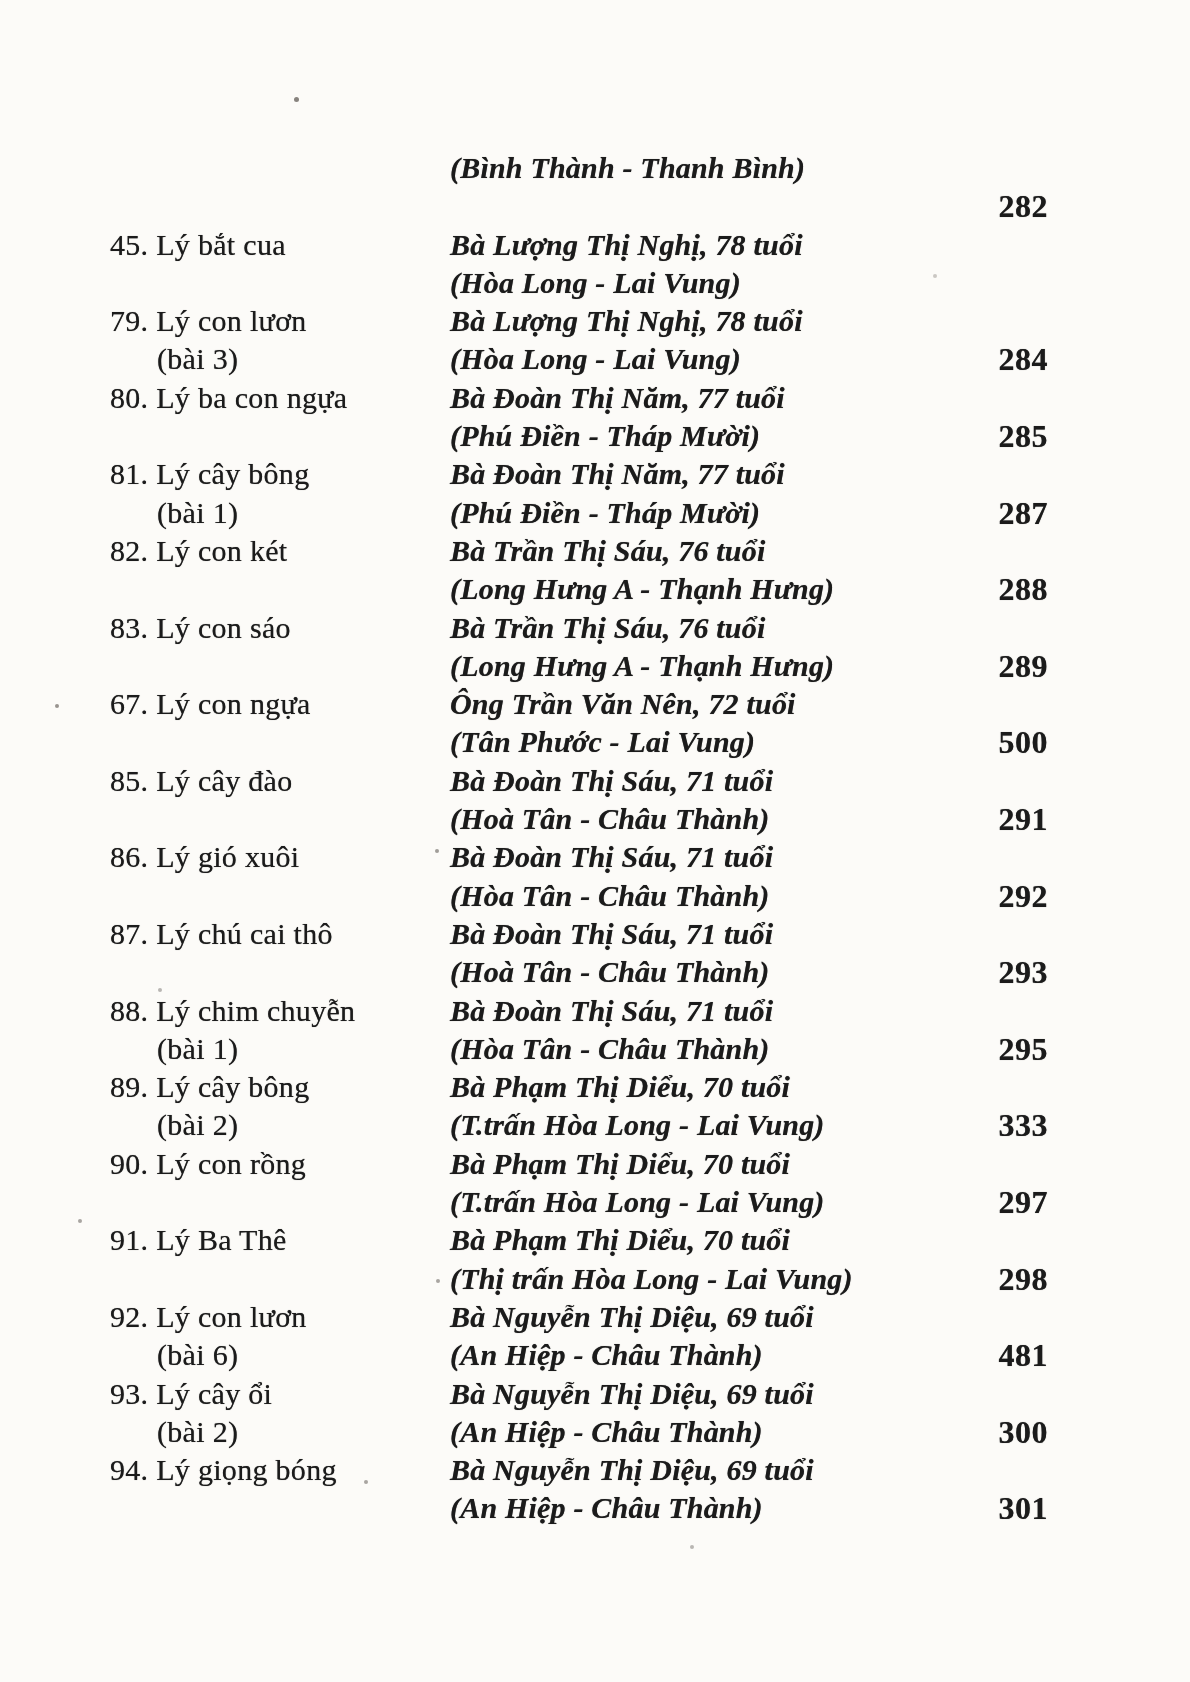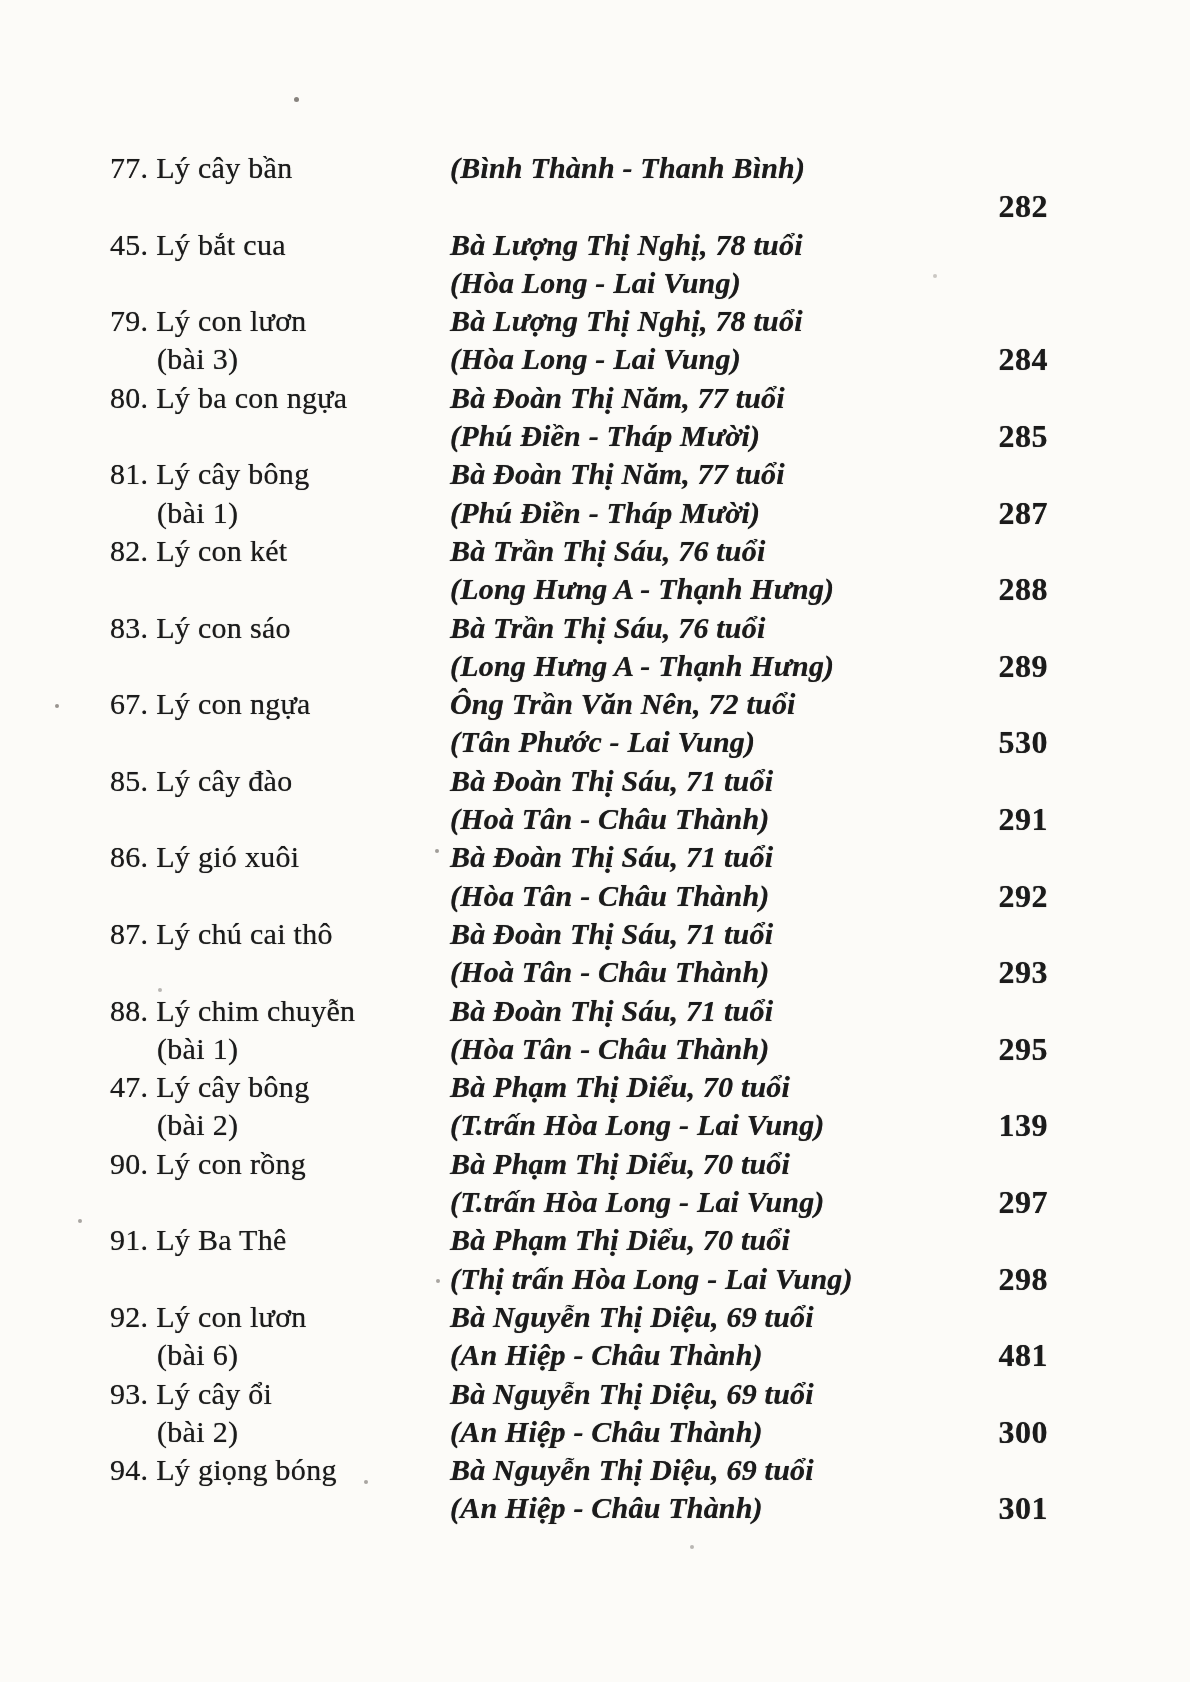--- a/index.html
+++ b/index.html
@@ -41,21 +41,20 @@
     position:absolute;border-radius:50%;background:#55504a;
   }
 </style>
 </head>
 <body>
 
 <div class="page">
   <div class="toc" id="toc">
   <div class="row">
     <div class="c1">
-      <div class="line title">77. Lý cây bần</div>
       <div class="line sub"></div>
     </div>
     <div class="c2">
       <div class="line place">(Bình Thành - Thanh Bình)</div>
     </div>
     <div class="c3">
       <div class="line"></div>
       <div class="line pagenum">282</div>
     </div>
   </div>
@@ -150,21 +149,21 @@
     <div class="c1">
       <div class="line title">67. Lý con ngựa</div>
       <div class="line sub"></div>
     </div>
     <div class="c2">
       <div class="line performer">Ông Trần Văn Nên, 72 tuổi</div>
       <div class="line place">(Tân Phước - Lai Vung)</div>
     </div>
     <div class="c3">
       <div class="line"></div>
-      <div class="line pagenum">530</div>
+      <div class="line pagenum">500</div>
     </div>
   </div>
 
   <div class="row">
     <div class="c1">
       <div class="line title">85. Lý cây đào</div>
       <div class="line sub"></div>
     </div>
     <div class="c2">
       <div class="line performer">Bà Đoàn Thị Sáu, 71 tuổi</div>
@@ -216,30 +215,30 @@
       <div class="line place">(Hòa Tân - Châu Thành)</div>
     </div>
     <div class="c3">
       <div class="line"></div>
       <div class="line pagenum">295</div>
     </div>
   </div>
 
   <div class="row">
     <div class="c1">
-      <div class="line title">47. Lý cây bông</div>
+      <div class="line title">89. Lý cây bông</div>
       <div class="line sub">(bài 2)</div>
     </div>
     <div class="c2">
       <div class="line performer">Bà Phạm Thị Diểu, 70 tuổi</div>
       <div class="line place">(T.trấn Hòa Long - Lai Vung)</div>
     </div>
     <div class="c3">
       <div class="line"></div>
-      <div class="line pagenum">139</div>
+      <div class="line pagenum">333</div>
     </div>
   </div>
 
   <div class="row">
     <div class="c1">
       <div class="line title">90. Lý con rồng</div>
       <div class="line sub"></div>
     </div>
     <div class="c2">
       <div class="line performer">Bà Phạm Thị Diểu, 70 tuổi</div>

